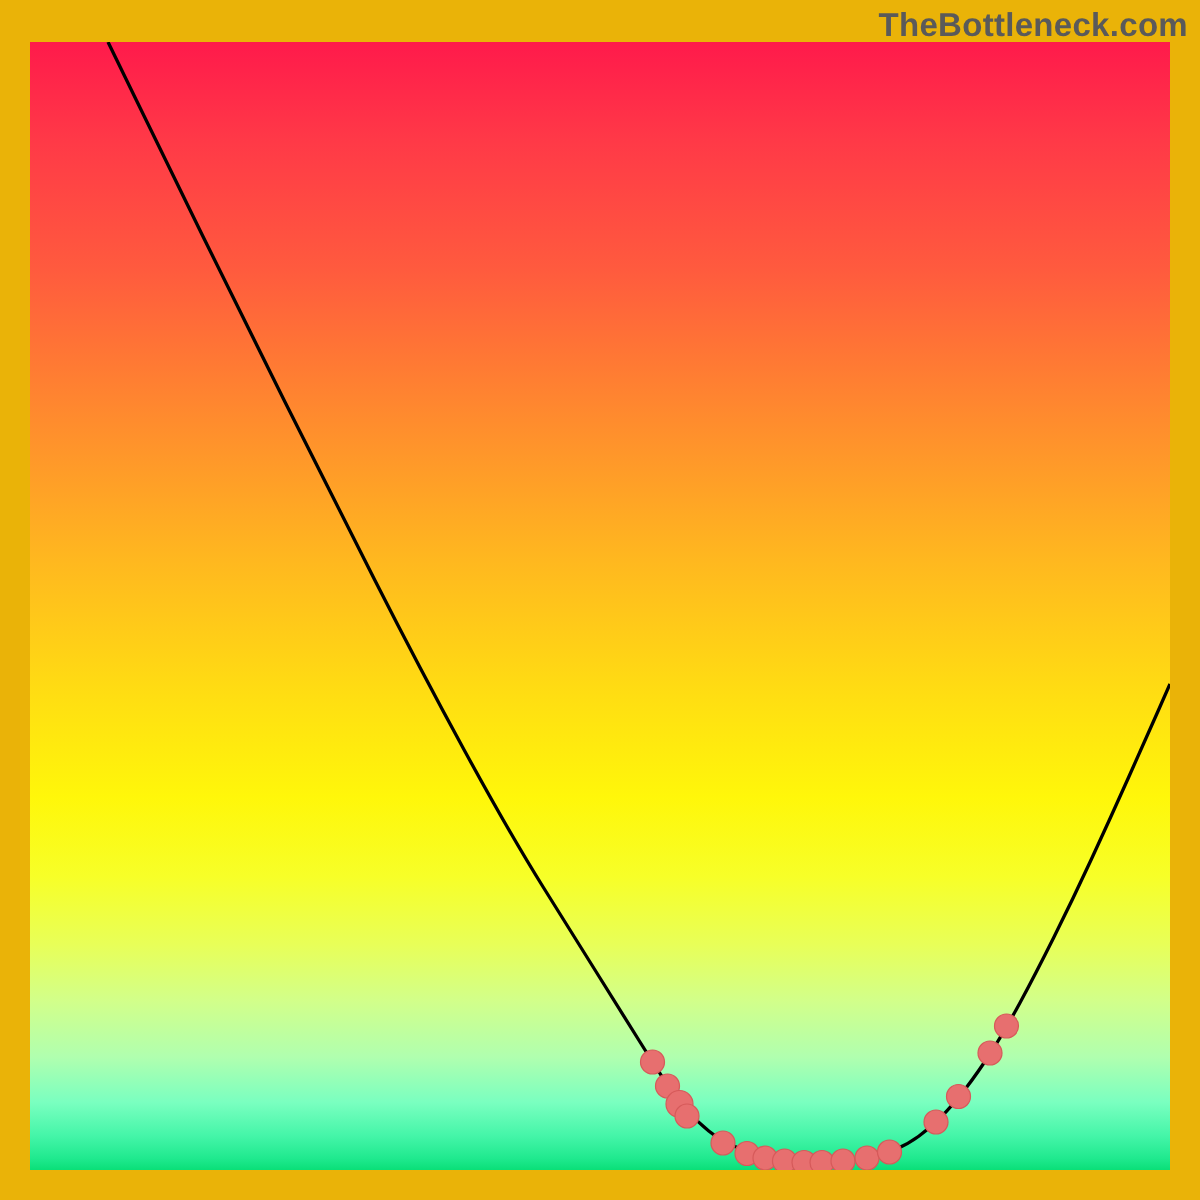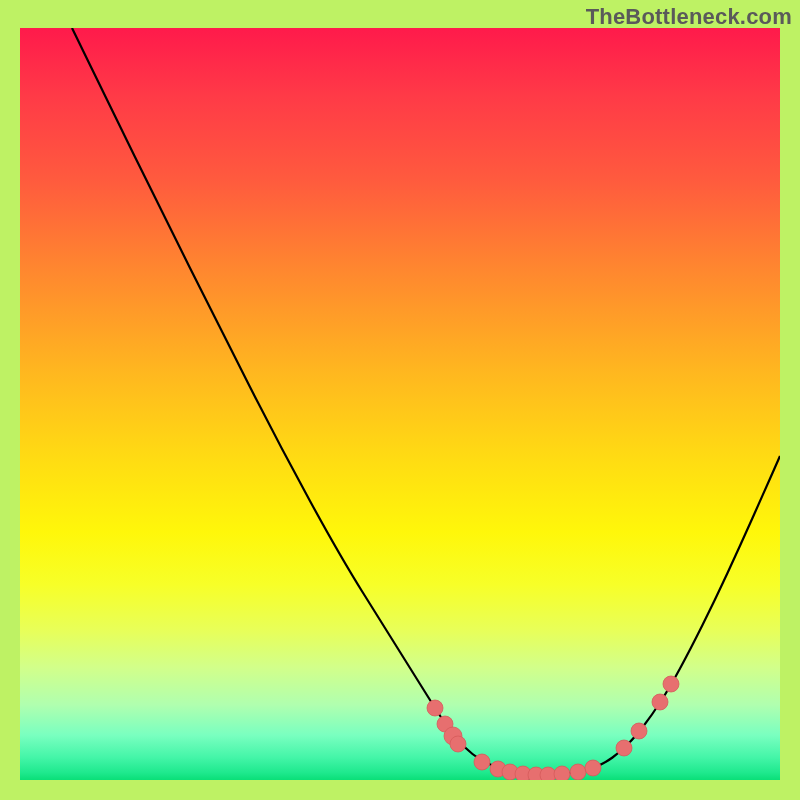--- a/index.html
+++ b/index.html
@@ -1,21 +1,21 @@
 <!DOCTYPE html>
 <html><head>
 <meta charset="utf-8">
 <style>
   * { margin: 0; padding: 0; box-sizing: border-box; }
   html, body { width: 800px; height: 800px; background: #000; overflow: hidden; }
   .frame {
     position: relative;
     width: 800px;
     height: 800px;
-    background: #bef264;
+    background: #eab308;
   }
   .watermark {
     position: absolute;
     top: 4px;
     right: 8px;
     font-family: Arial, Helvetica, sans-serif;
     font-size: 22px;
     font-weight: 600;
     color: #5a5a5a;
     letter-spacing: 0.2px;

